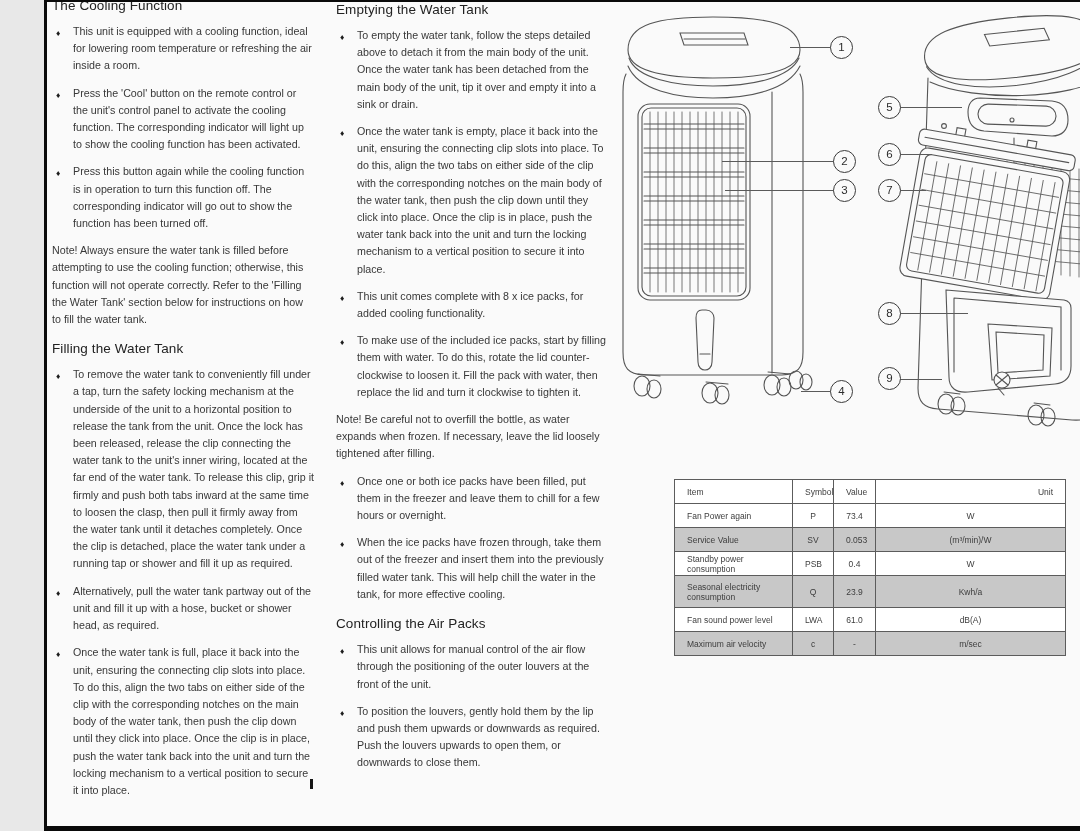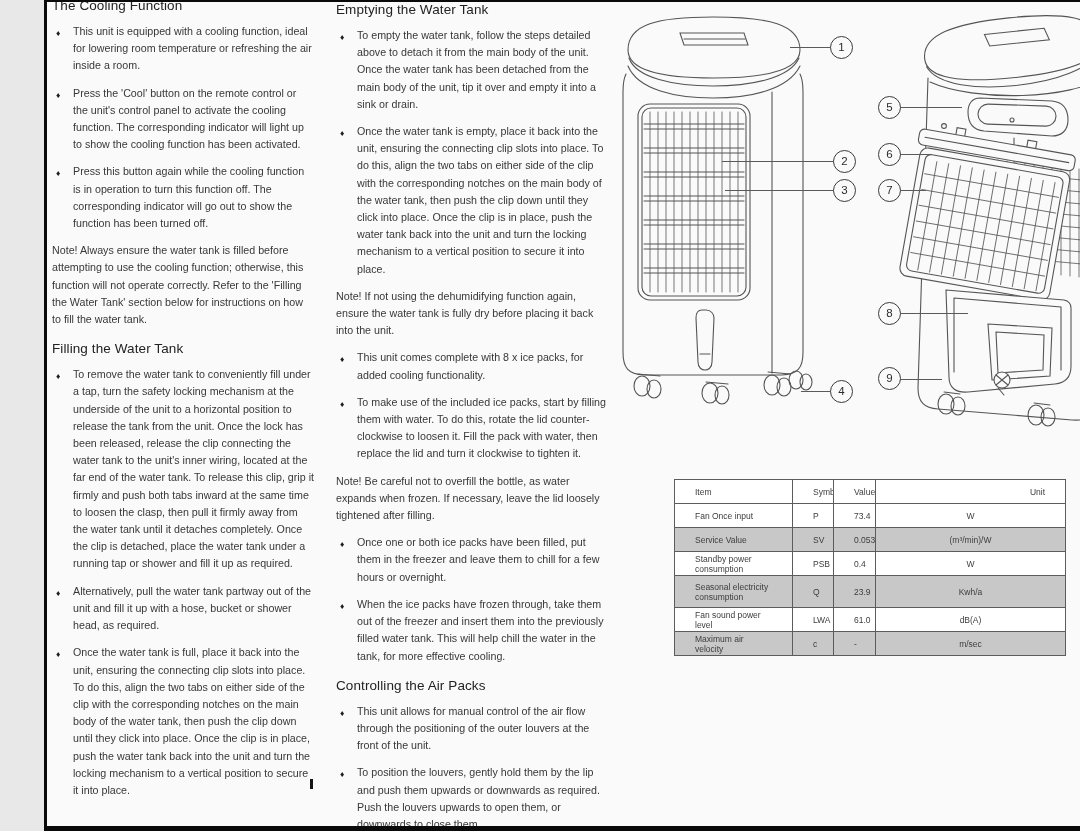--- a/index.html
+++ b/index.html
@@ -23,21 +23,21 @@
   .diagram{position:absolute;left:565px;top:0;width:515px;height:445px;}
   .drawing{position:absolute;}
   .drawing svg{display:block;}
   .callout{position:absolute;width:21px;height:21px;border:1.4px solid #3a3a3a;border-radius:50%;
            background:#fafafa;text-align:center;line-height:21px;font-size:11.5px;color:#2c2c2c;z-index:5;}
   .leader{position:absolute;height:1px;background:#5a5a5a;z-index:4;}
 
   table.spec{position:absolute;left:630px;top:479px;width:391px;border-collapse:collapse;
              table-layout:fixed;background:#fff;z-index:6;}
   table.spec td,table.spec th{border:1px solid #5c5c5c;font-size:8.5px;font-weight:400;
-             color:#3d3d3d;padding:1px 20px;height:24px;box-sizing:border-box;overflow:hidden;}
+             color:#3d3d3d;padding:1px 12px;height:24px;box-sizing:border-box;overflow:hidden;}
   table.spec th{text-align:right;}
   table.spec th.l,table.spec td.l{text-align:left;}
   table.spec td.c{text-align:center;}
   tr.shade td{background:#c8c8c8;}
   tr.tall td{height:32px;}
   td.faint{color:#9a9a9a;}
 
   .artifact{position:absolute;left:266px;top:779px;width:3px;height:10px;background:#141414;}
 </style>
 </head>
@@ -54,21 +54,20 @@
     <div class="h">Filling the Water Tank</div>
     <p class="para bullet"><span class="blt">♦</span><span>To remove the water tank to conveniently fill under a tap, turn the safety locking mechanism at the underside of the unit to a horizontal position to release the tank from the unit. Once the lock has been released, release the clip connecting the water tank to the unit's inner wiring, located at the far end of the water tank. To release this clip, grip it firmly and push both tabs inward at the same time to loosen the clasp, then pull it firmly away from the water tank until it detaches completely. Once the clip is detached, place the water tank under a running tap or shower and fill it up as required.</span></p>
     <p class="para bullet"><span class="blt">♦</span><span>Alternatively, pull the water tank partway out of the unit and fill it up with a hose, bucket or shower head, as required.</span></p>
     <p class="para bullet"><span class="blt">♦</span><span>Once the water tank is full, place it back into the unit, ensuring the connecting clip slots into place. To do this, align the two tabs on either side of the clip with the corresponding notches on the main body of the water tank, then push the clip down until they click into place. Once the clip is in place, push the water tank back into the unit and turn the locking mechanism to a vertical position to secure it into place.</span></p>
   </div>
 
   <div class="col col2">
     <div class="h first">Emptying the Water Tank</div>
     <p class="para bullet"><span class="blt">♦</span><span>To empty the water tank, follow the steps detailed above to detach it from the main body of the unit. Once the water tank has been detached from the main body of the unit, tip it over and empty it into a sink or drain.</span></p>
     <p class="para bullet"><span class="blt">♦</span><span>Once the water tank is empty, place it back into the unit, ensuring the connecting clip slots into place. To do this, align the two tabs on either side of the clip with the corresponding notches on the main body of the water tank, then push the clip down until they click into place. Once the clip is in place, push the water tank back into the unit and turn the locking mechanism to a vertical position to secure it into place.</span></p>
-    <p class="para">Note! If not using the dehumidifying function again, ensure the water tank is fully dry before placing it back into the unit.</p>
     <p class="para bullet"><span class="blt">♦</span><span>This unit comes complete with 8 x ice packs, for added cooling functionality.</span></p>
     <p class="para bullet"><span class="blt">♦</span><span>To make use of the included ice packs, start by filling them with water. To do this, rotate the lid counter-clockwise to loosen it. Fill the pack with water, then replace the lid and turn it clockwise to tighten it.</span></p>
     <p class="para">Note! Be careful not to overfill the bottle, as water expands when frozen. If necessary, leave the lid loosely tightened after filling.</p>
     <p class="para bullet"><span class="blt">♦</span><span>Once one or both ice packs have been filled, put them in the freezer and leave them to chill for a few hours or overnight.</span></p>
     <p class="para bullet"><span class="blt">♦</span><span>When the ice packs have frozen through, take them out of the freezer and insert them into the previously filled water tank. This will help chill the water in the tank, for more effective cooling.</span></p>
     <div class="h">Controlling the Air Packs</div>
     <p class="para bullet"><span class="blt">♦</span><span>This unit allows for manual control of the air flow through the positioning of the outer louvers at the front of the unit.</span></p>
     <p class="para bullet"><span class="blt">♦</span><span>To position the louvers, gently hold them by the lip and push them upwards or downwards as required. Push the louvers upwards to open them, or downwards to close them.</span></p>
   </div>
 
@@ -181,21 +180,21 @@
         <col style="width:190px">
       </colgroup>
     <tbody>
         <tr>
       <th class="l">Item</th>
       <th>Symbol</th>
       <th>Value</th>
       <th>Unit</th>
     </tr>
     <tr>
-      <td class="l">Fan Once input</td>
+      <td class="l">Fan Power again</td>
       <td class="c">P</td>
       <td class="c">73.4</td>
       <td class="c">W</td>
     </tr>
     <tr class="shade">
       <td class="l">Service Value</td>
       <td class="c">SV</td>
       <td class="c">0.053</td>
       <td class="c">(m³/min)/W</td>
     </tr>

